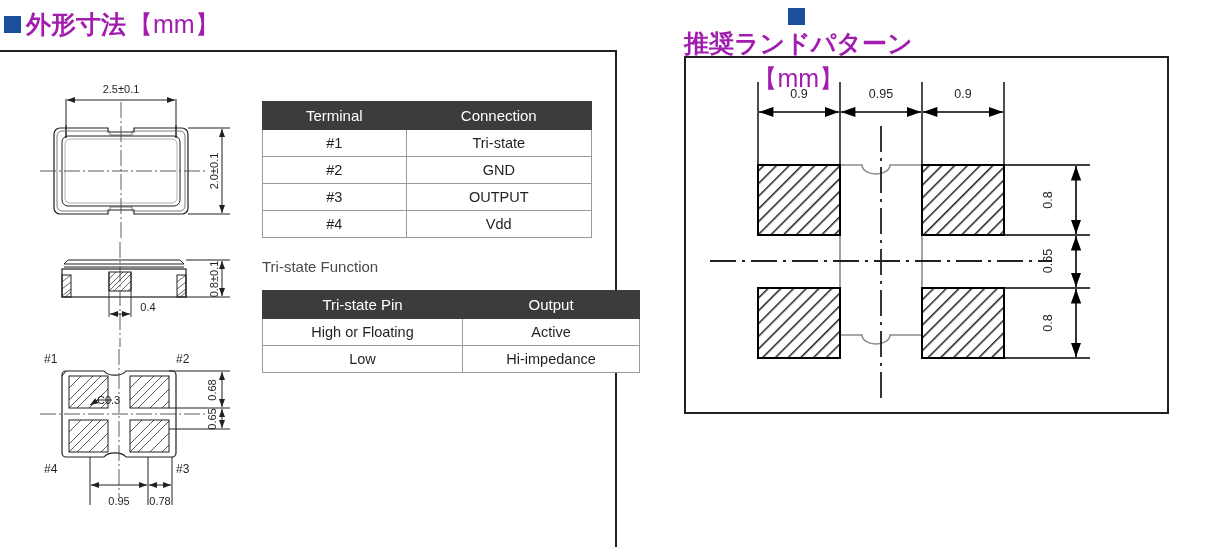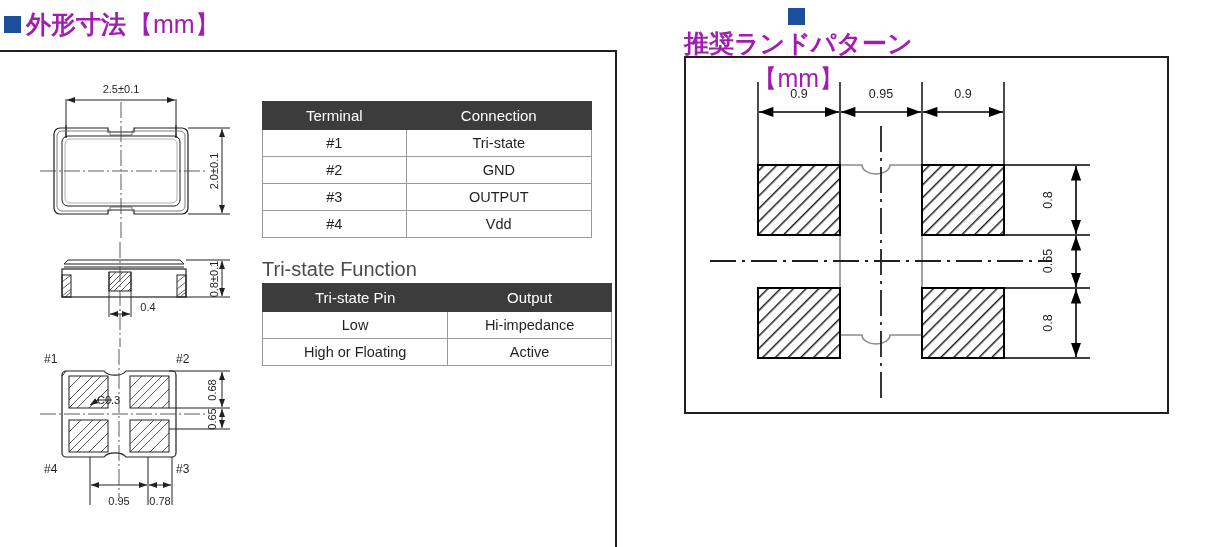--- a/index.html
+++ b/index.html
@@ -22,22 +22,22 @@
   .dimL{font-size:12.5px;fill:#231f20;font-family:"Liberation Sans",sans-serif;}
   .pin{font-size:12px;fill:#231f20;font-family:"Liberation Sans",sans-serif;}
 
   table.t{position:absolute;border-collapse:collapse;background:#ef4444;}
   table.t th{background:#3c3c3c;color:#ffffff;font-weight:400;font-size:15px;
              padding:5px 4px;text-align:center;border:1px solid #3c3c3c;}
   table.t td{border:1px solid #9a9a9a;font-size:14.5px;padding:5px 4px;
              text-align:center;color:#231f20;background:#fff;}
   table.t{border:1px solid #6d6d6d;}
   #tbl-terminal{left:262px;top:101px;width:330px;}
-  #tbl-tristate{left:262px;top:283px;width:350px;}
-  #tristate-caption{position:absolute;left:262px;top:258px;font-size:20px;color:#4a4a4a;}
+  #tbl-tristate{left:262px;top:290px;width:378px;}
+  #tristate-caption{position:absolute;left:262px;top:258px;font-size:15px;color:#4a4a4a;}
 </style>
 </head>
 <body>
 
 <div class="hdr" id="hdr-left">
   <span class="sq"></span>
   <span>外形寸法</span>
   <span class="mm">【mm】</span>
 </div>
 
@@ -224,26 +224,26 @@
 
 <table class="t" id="tbl-tristate">
   <thead>
     <tr>
       <th>Tri-state Pin</th>
       <th>Output</th>
     </tr>
   </thead>
   <tbody>
     <tr>
+      <td>High or Floating</td>
+      <td>Active</td>
+    </tr>
+    <tr>
       <td>Low</td>
       <td>Hi-impedance</td>
-    </tr>
-    <tr>
-      <td>High or Floating</td>
-      <td>Active</td>
     </tr>
   </tbody>
 </table>
 
 <div id="panel-right"></div>
 
 <svg id="sv-land" style="position:absolute;left:690px;top:60px;" width="474" height="350">
   <defs>
     <marker id="ar2" markerWidth="10" markerHeight="10" refX="9" refY="3.2" orient="auto">
       <path d="M0,0 L9,3.2 L0,6.4 z" fill="#000"></path>

